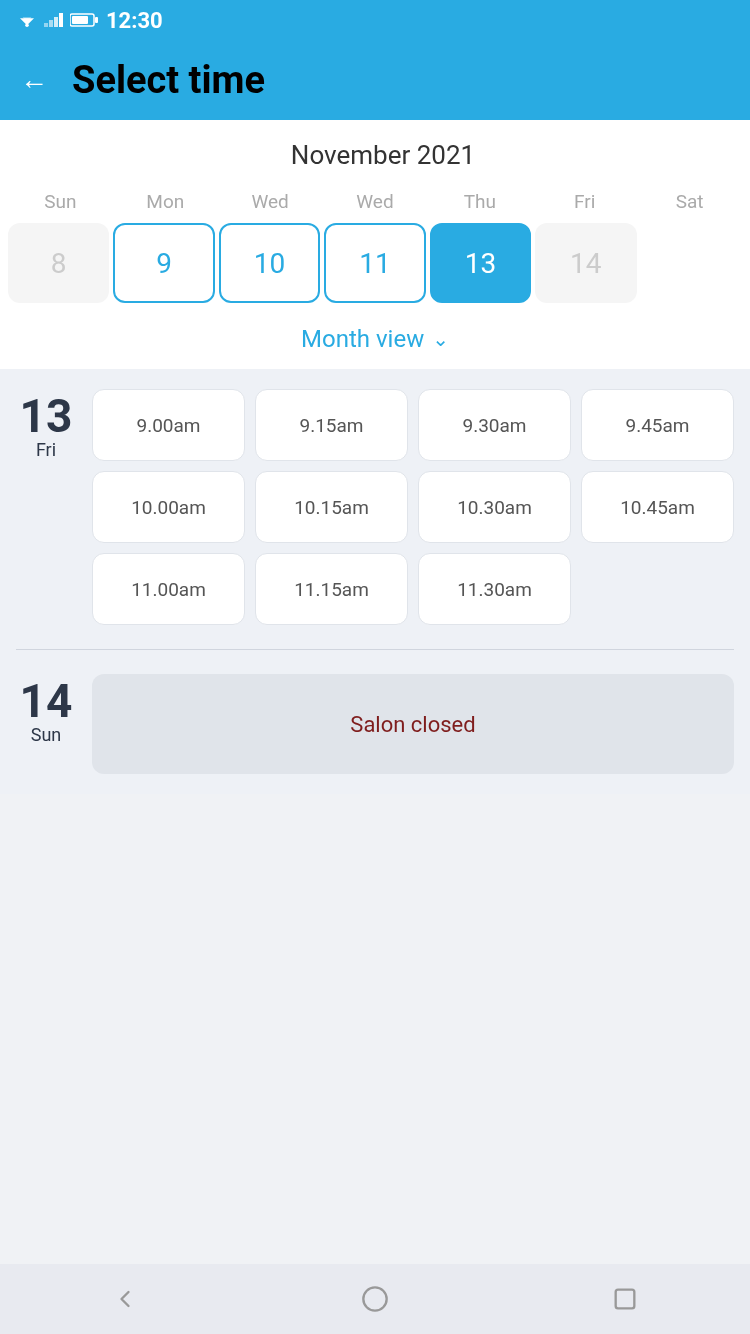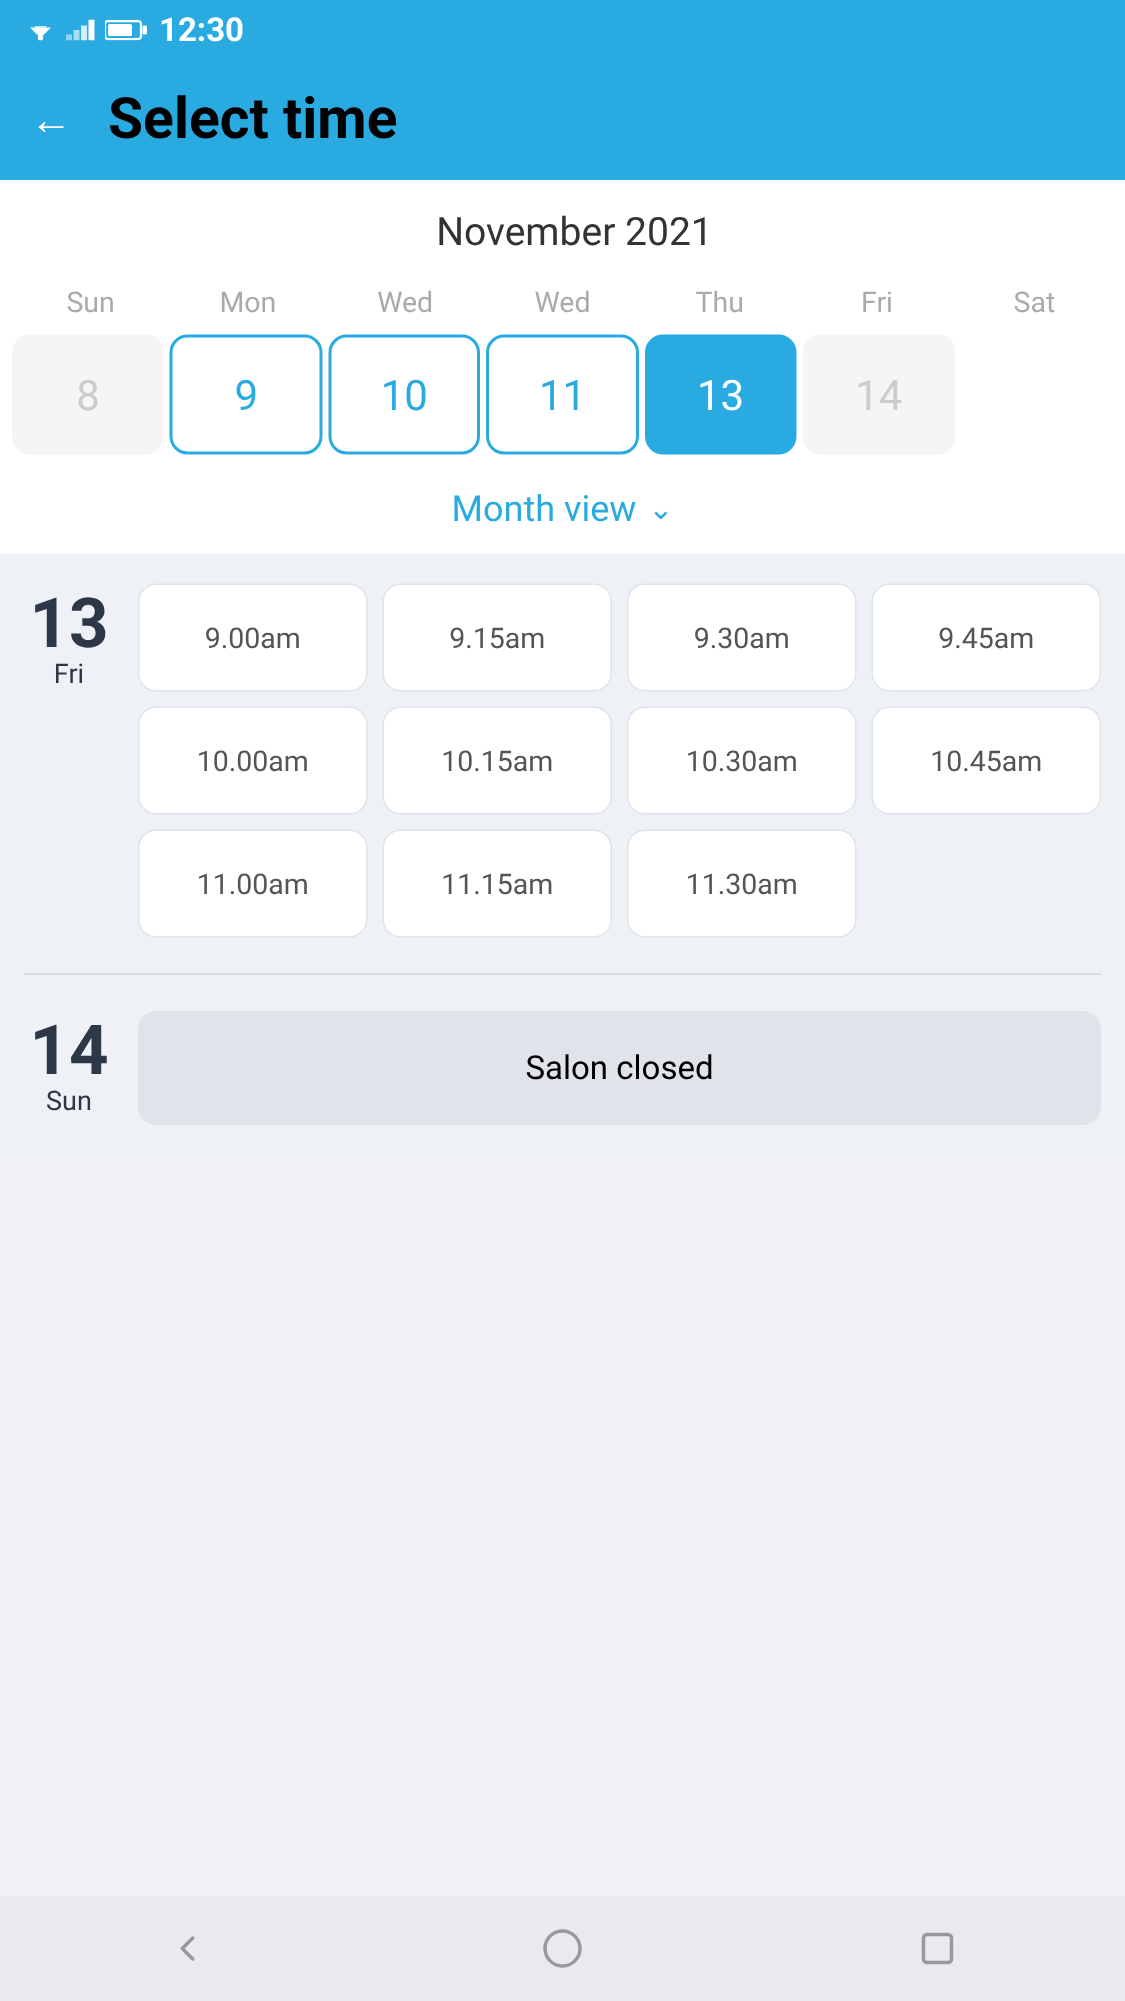--- a/index.html
+++ b/index.html
@@ -194,23 +194,23 @@
       gap: 16px;
       align-items: flex-start;
     }
     .salon-closed {
       flex: 1;
       background: #e0e4ea;
       border-radius: 12px;
       display: flex;
       align-items: center;
       justify-content: center;
-      height: 76px;
+      height: 100px;
       font-size: 22px;
-      color: #000000;
+      color: #7f1d1d;
     }
 
     
     .bottom-nav {
       position: fixed;
       bottom: 0;
       width: 750px;
       height: 70px;
       background: #e8eaf0;
       display: flex;

